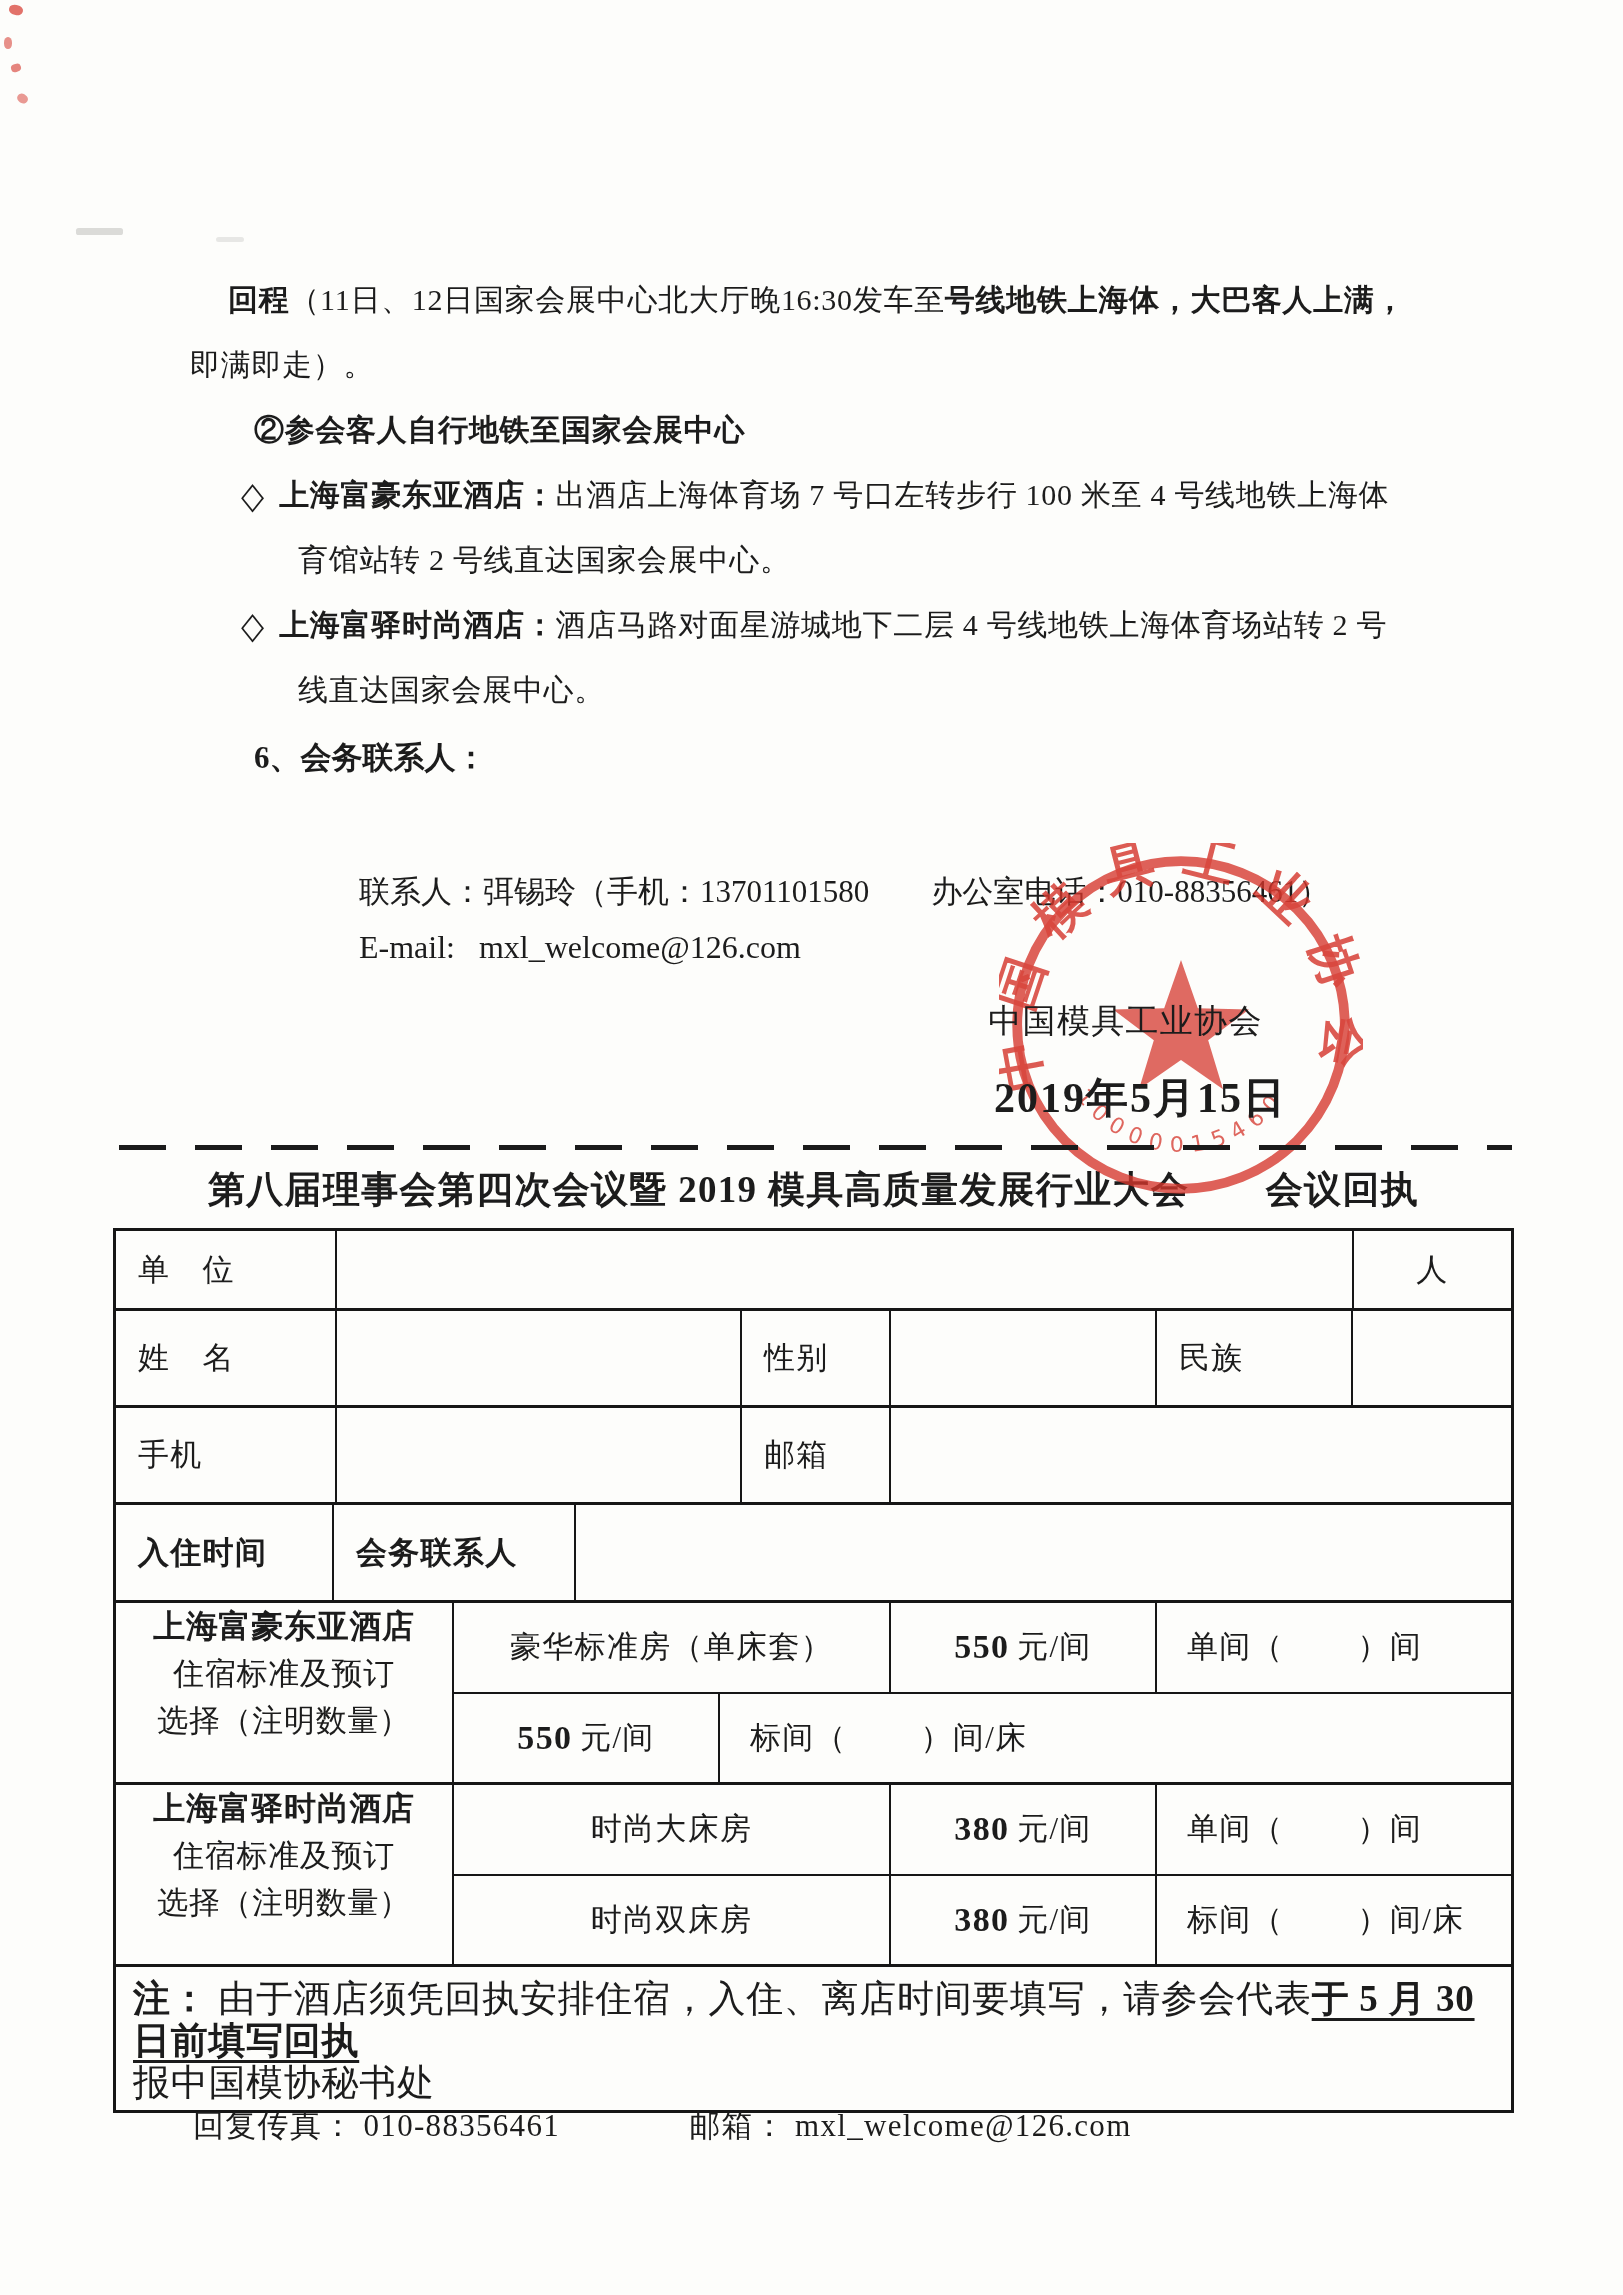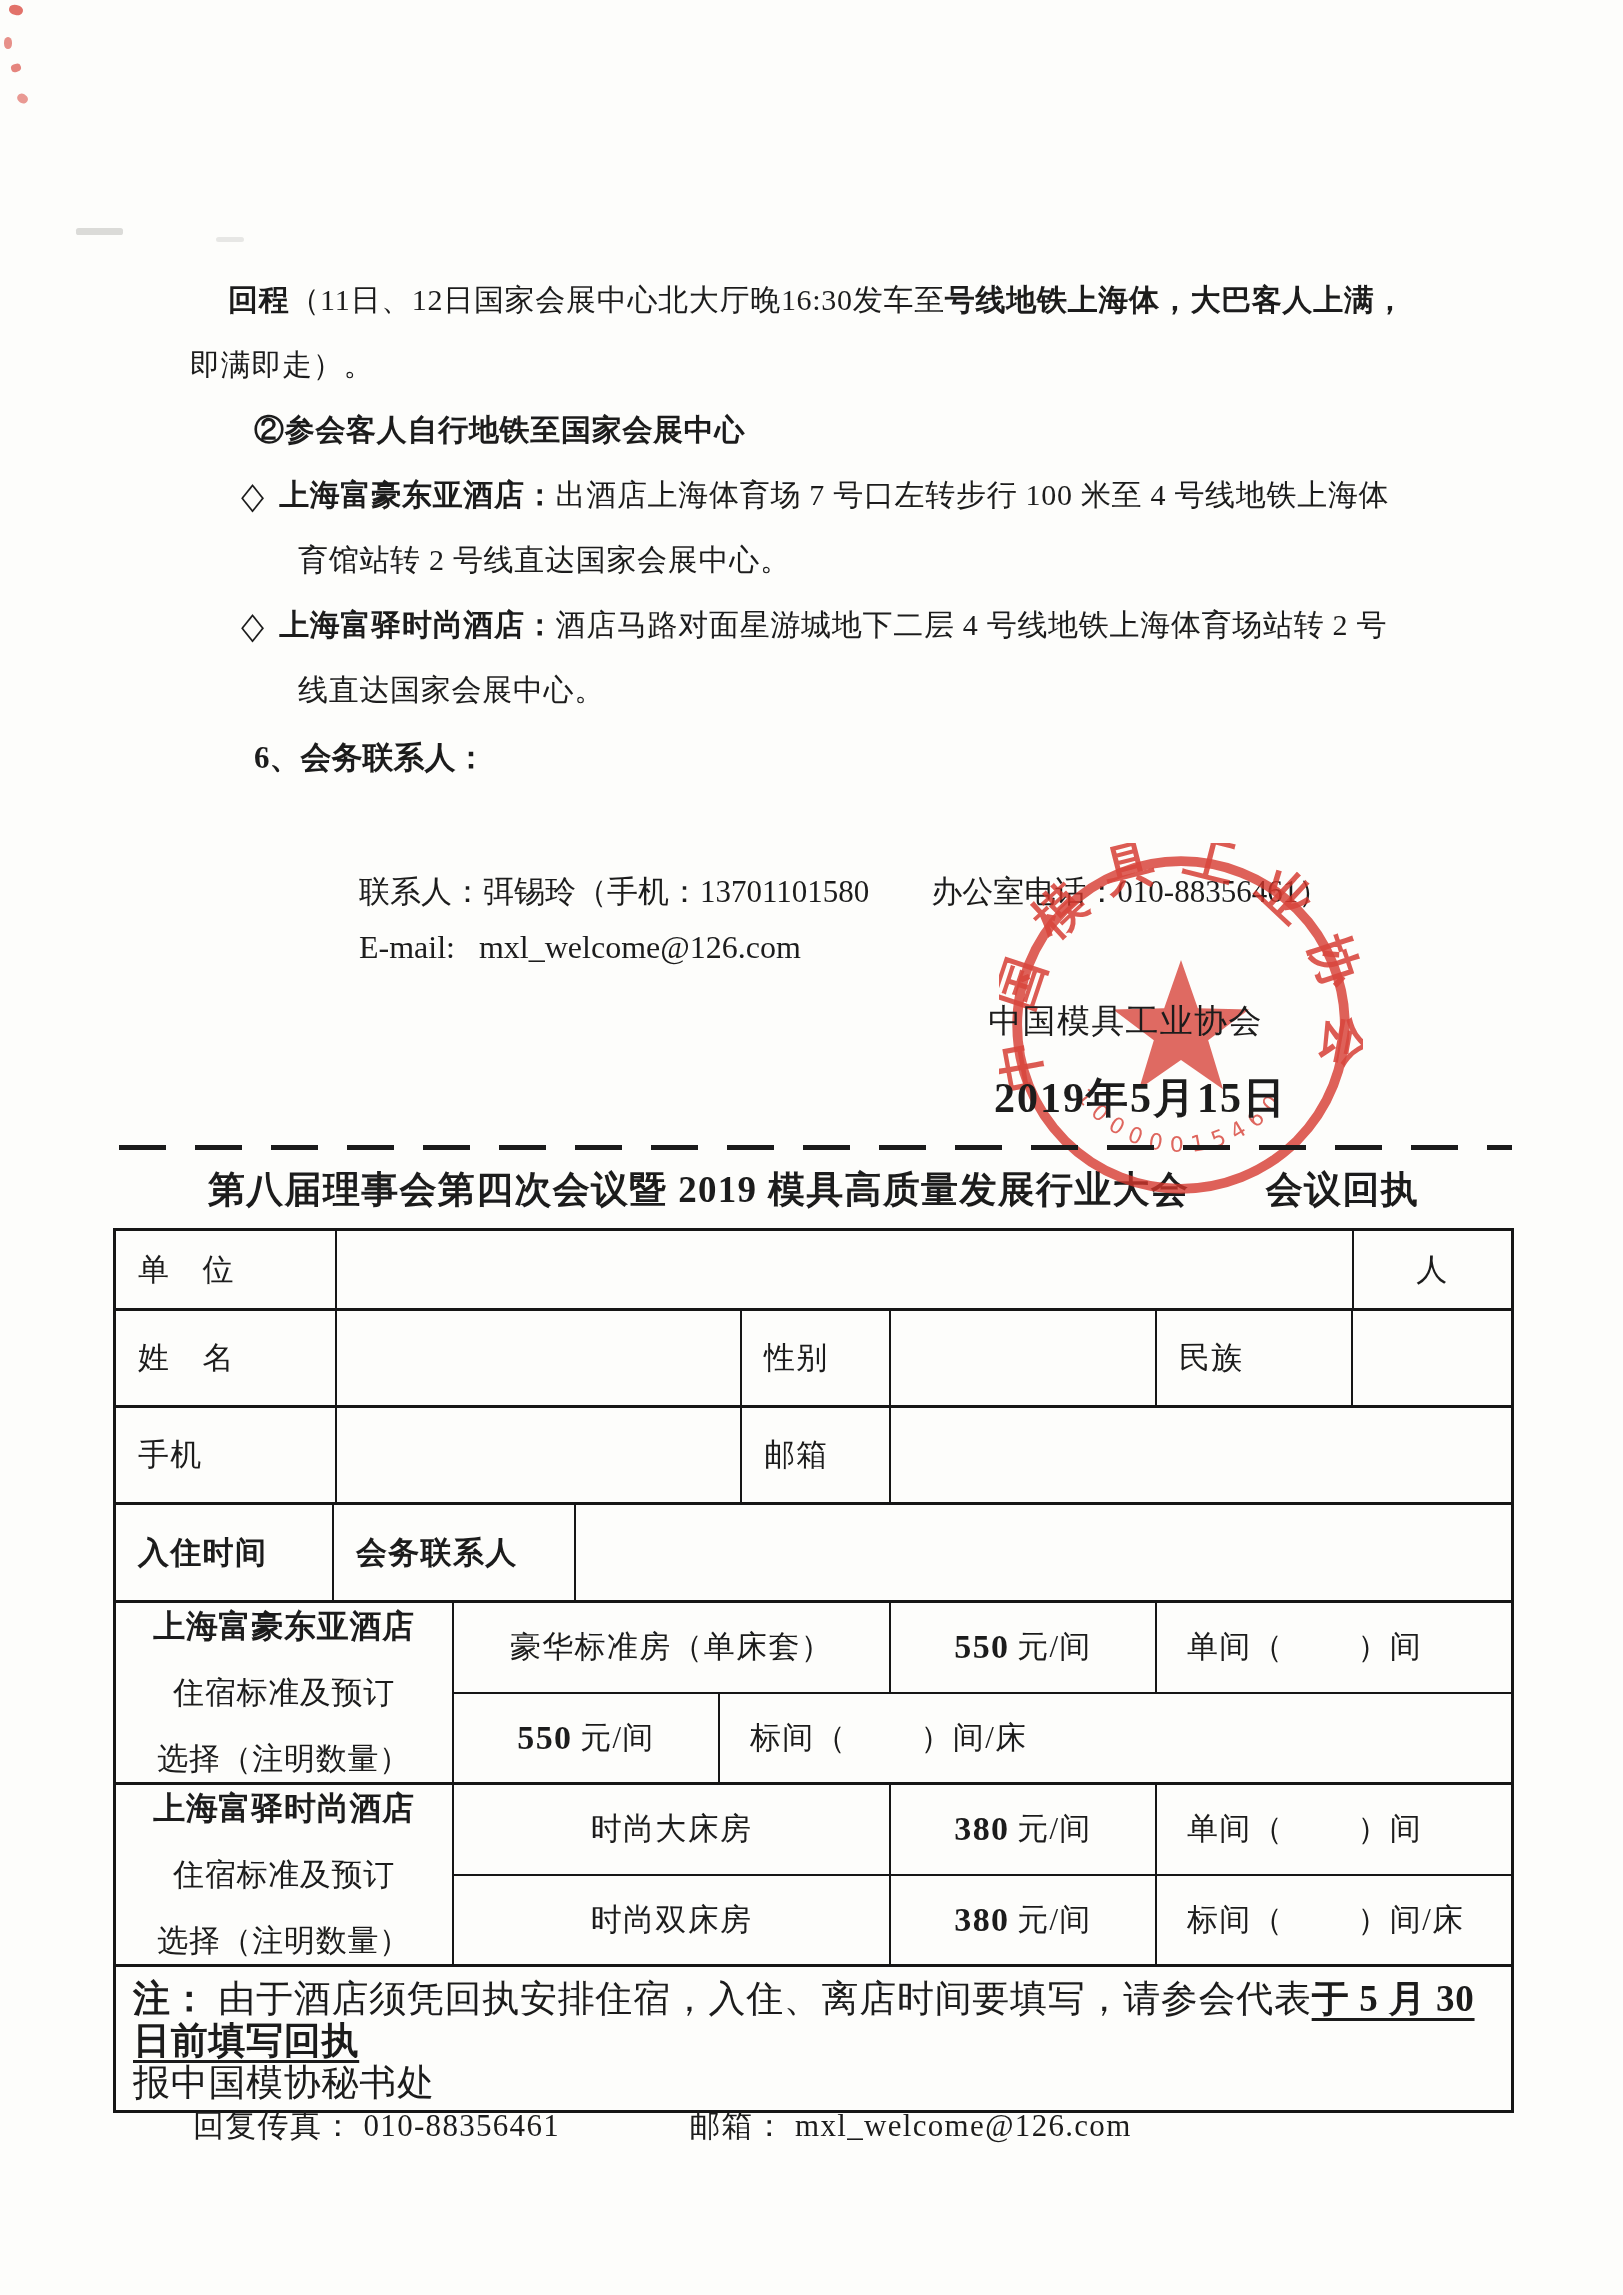--- a/index.html
+++ b/index.html
@@ -37,21 +37,21 @@
   .tbl{left:113px;top:1228px;width:1401px;border:3.9px solid #161616;box-sizing:border-box;background:transparent;}
   .trow{display:flex;border-bottom:3.3px solid #161616;box-sizing:border-box;}
   .trow:last-child{border-bottom:none;}
   .cell{display:flex;align-items:center;box-sizing:border-box;border-right:2px solid #161616;
         font-size:31px;padding:0 0 0 22px;letter-spacing:1.3px;}
   .cell:last-child{border-right:none;}
   .grow{flex:1 1 auto;}
   .center{justify-content:center;padding:0;}
   .r1{height:80px;}.r2{height:97px;}.r3{height:97px;}.r4{height:98px;}
   .hsec{height:182px;}
-  .hlabel{width:338px;flex-direction:column;justify-content:space-between;padding:0;text-align:center;line-height:47px;font-size:31px;letter-spacing:0.7px;}
+  .hlabel{width:338px;flex-direction:column;justify-content:flex-start;padding:0;text-align:center;line-height:47px;font-size:31px;letter-spacing:0.7px;}
   .hname{font-size:32px;}
   .hright{flex:1 1 auto;display:flex;flex-direction:column;}
   .hrow{display:flex;flex:1 1 auto;border-bottom:2.6px solid #161616;box-sizing:border-box;}
   .hrow:last-child{border-bottom:none;}
   .room{width:437px;}
   .price{width:266px;font-size:31px;}
   .price .num{font-size:34px;font-weight:700;margin-right:7.9px;}
   .qty{padding-left:30px;font-size:31px;}
   .noterow{min-height:115px;display:block;padding:10.5px 17px 6.5px 17px;font-size:37px;line-height:42px;letter-spacing:0.7px;}
   .uline{text-decoration:underline;text-underline-offset:6.5px;}

